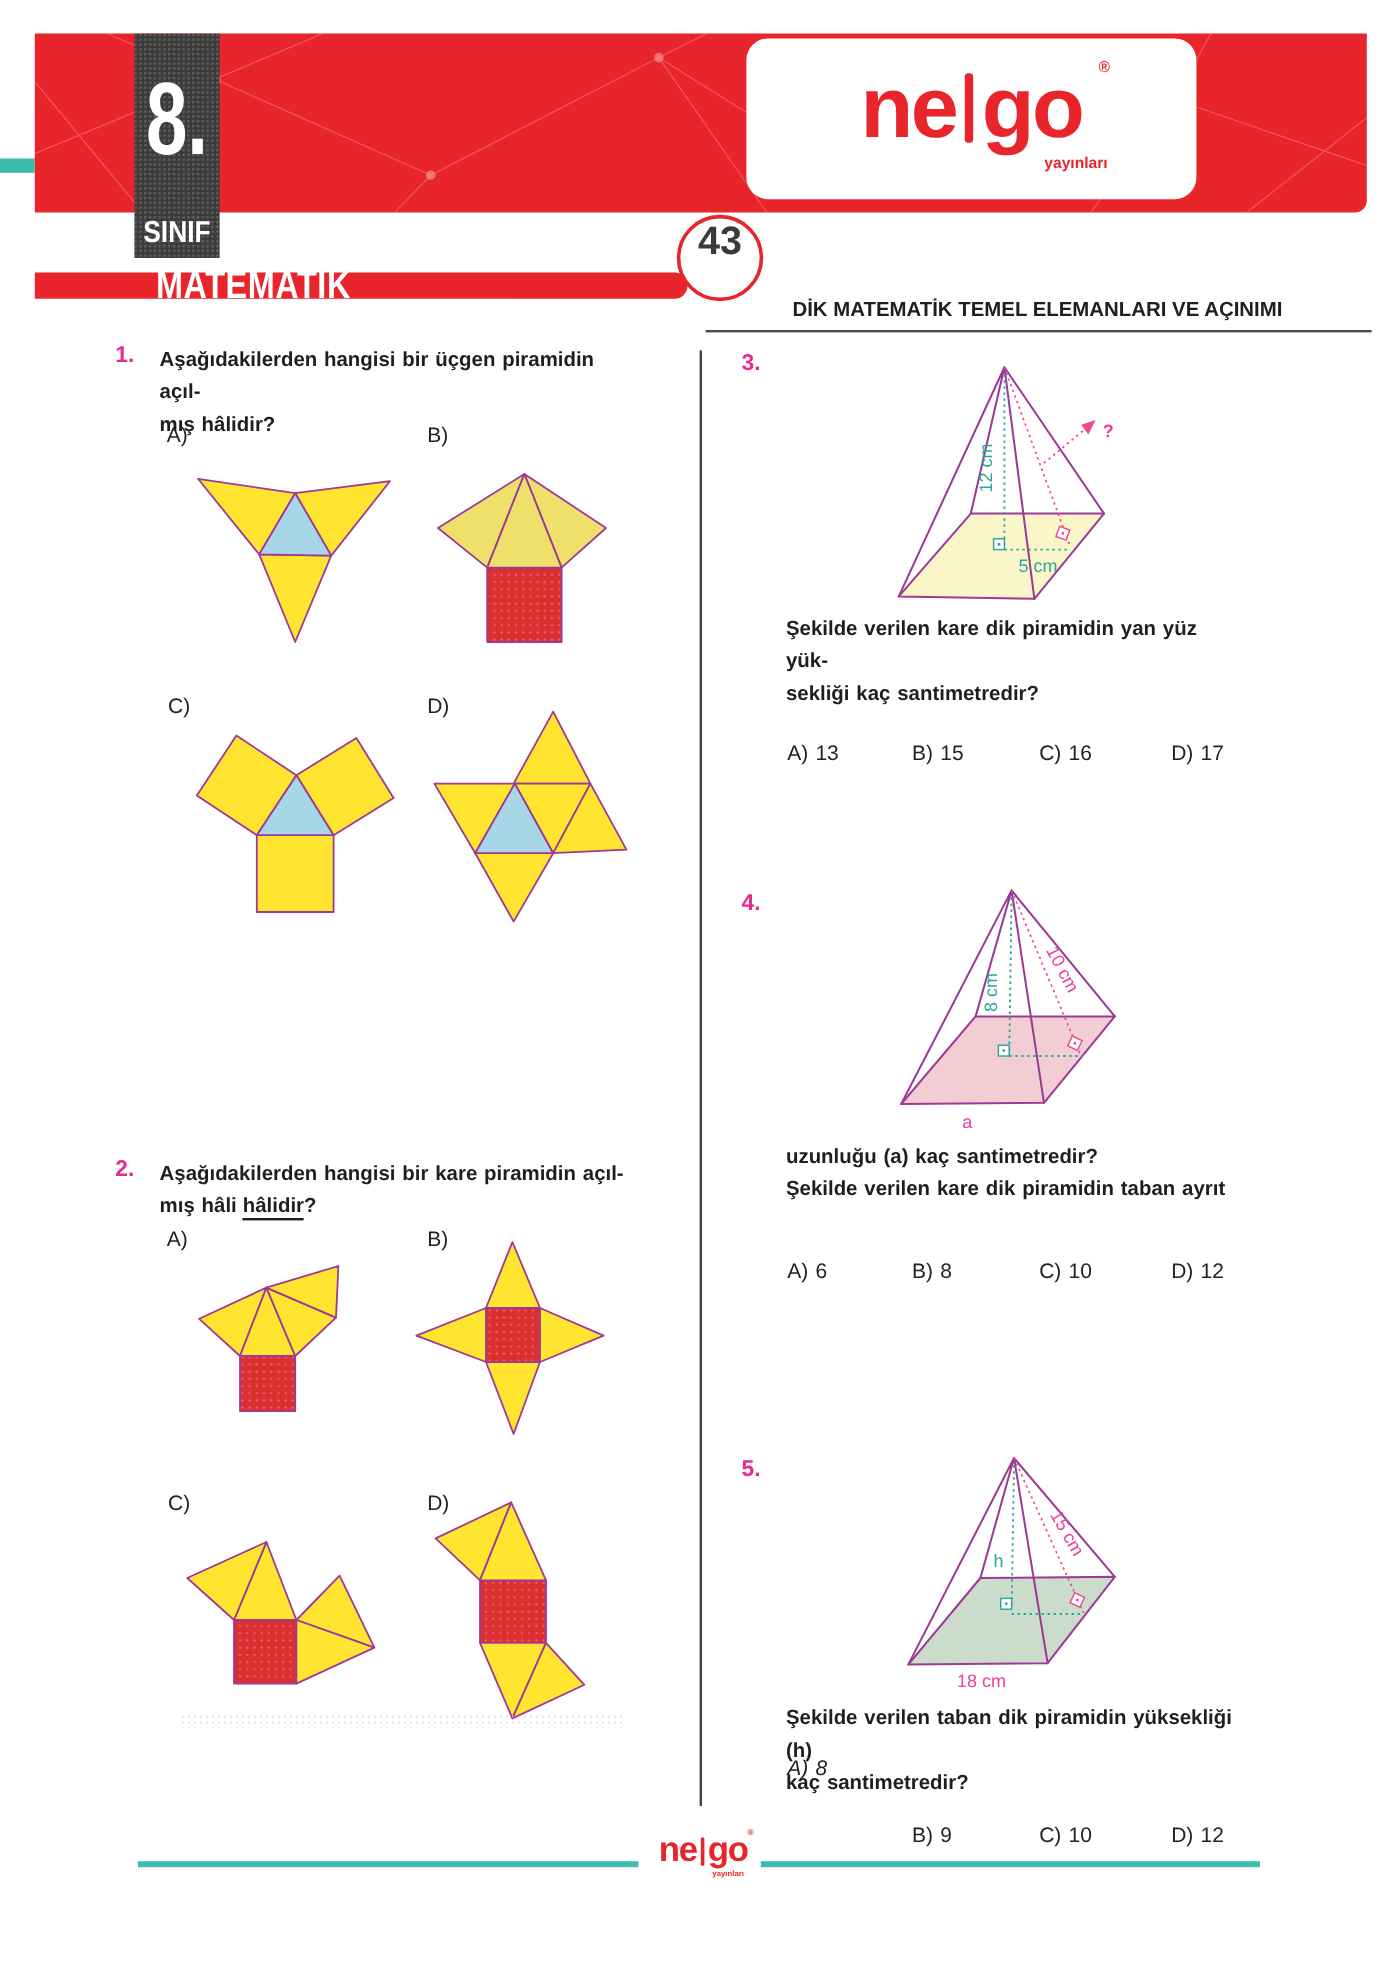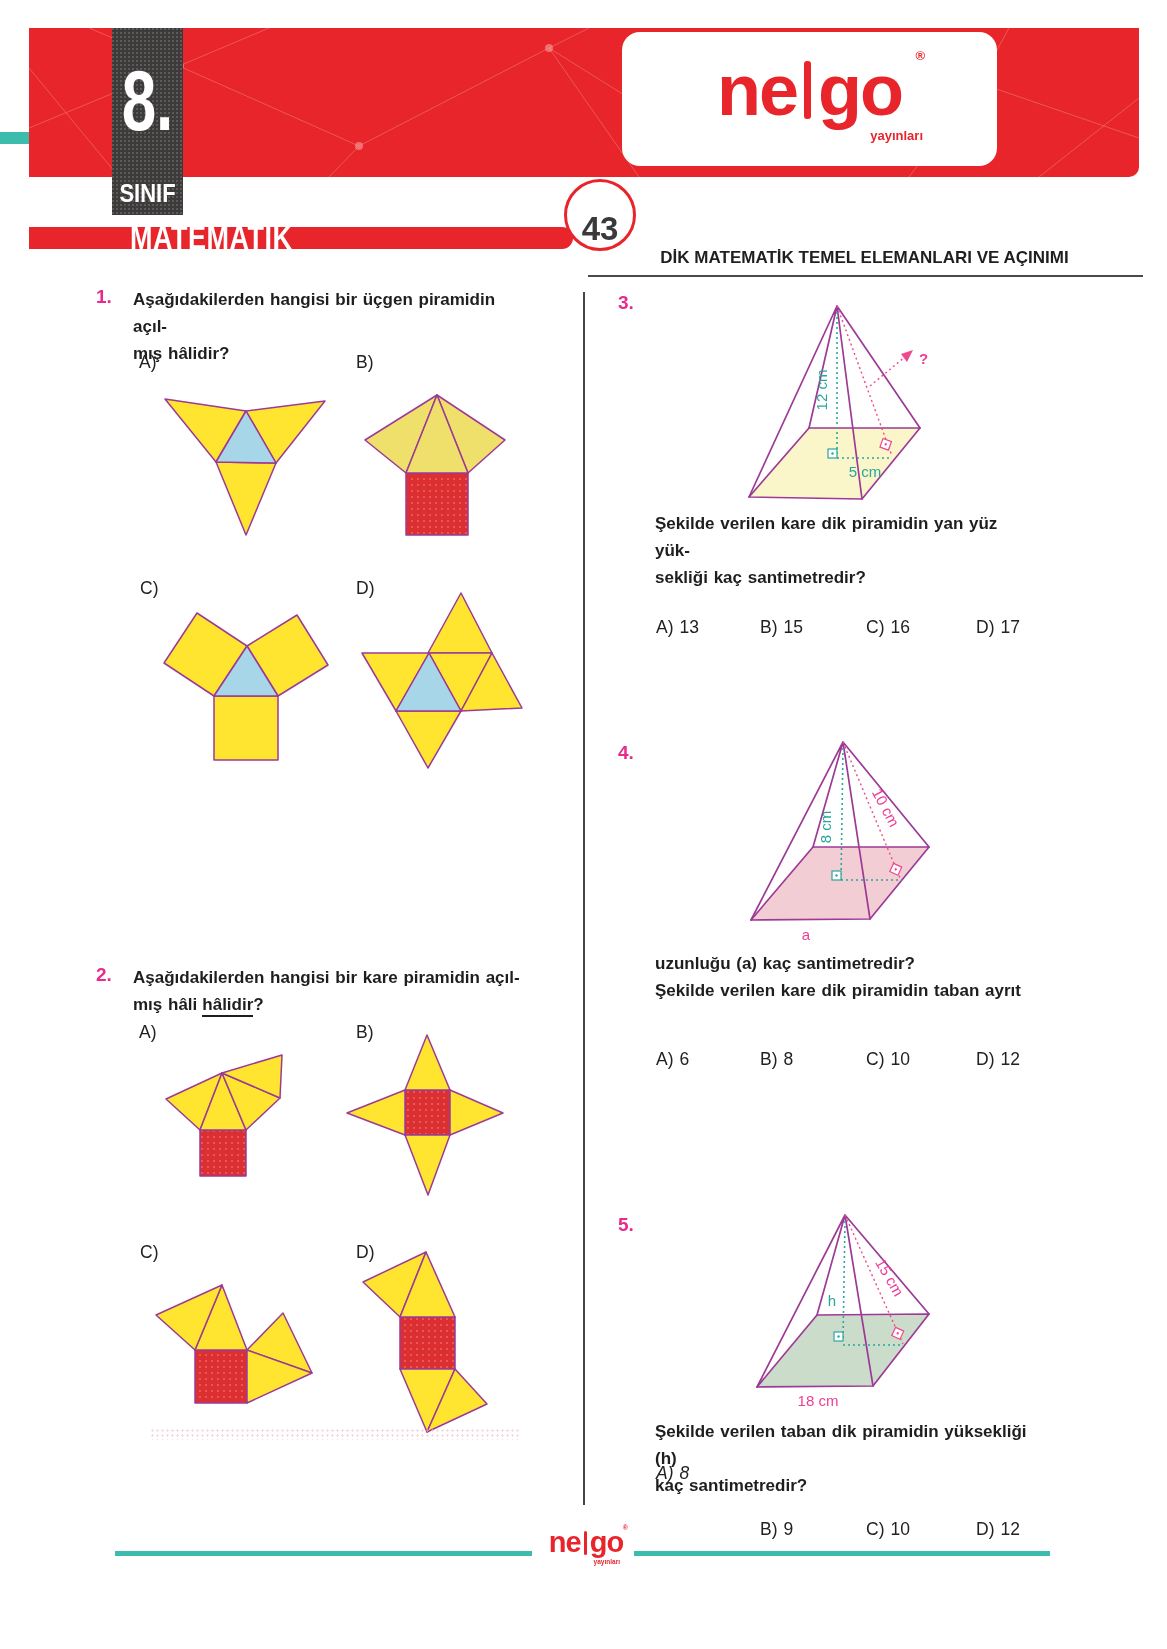--- a/index.html
+++ b/index.html
@@ -12,21 +12,21 @@
   .banner svg{position:absolute;left:0;top:0;}
   .logo-box{position:absolute;left:622px;top:32px;width:375px;height:134px;background:#fff;border-radius:18px;z-index:3;}
   .logo-row{position:absolute;left:0;top:22px;width:100%;display:flex;align-items:center;justify-content:center;}
   .lg-txt{font-weight:bold;font-size:72px;line-height:1;color:#E8252B;letter-spacing:-2px;}
   .lg-bar{width:7px;height:58px;background:#E8252B;border-radius:3px;margin:0 7px;}
   .lg-reg{position:absolute;right:72px;top:16px;font-size:13px;color:#E8252B;font-weight:bold;}
   .lg-sub{position:absolute;right:74px;top:96px;font-size:13px;color:#E8252B;font-weight:bold;}
   .teal-band{position:absolute;left:29px;top:178px;width:629px;height:45px;background:#3CBCAC;border-radius:0 23px 23px 0;z-index:1;}
   .band-label{position:absolute;left:315px;top:7px;font-size:29px;font-weight:bold;color:#fff;transform:scale(0.98,1.22);transform-origin:left center;white-space:nowrap;}
   .test-circle{position:absolute;left:564px;top:179px;width:66px;height:66px;background:#fff;border:3px solid #E8252B;border-radius:50%;z-index:4;
-               display:flex;align-items:flex-end;justify-content:center;font-size:33px;font-weight:bold;color:#3a3a3a;}
+               display:flex;align-items:flex-start;justify-content:center;font-size:33px;font-weight:bold;color:#3a3a3a;}
   .subject-band{position:absolute;left:29px;top:227px;width:544px;height:22px;background:#E8252B;border-radius:0 20px 20px 0;z-index:2;display:flex;align-items:center;}
   .subject-band span{margin-left:101px;font-size:27px;font-weight:bold;color:#fff;transform:scaleY(1.2);letter-spacing:0.5px;}
   .grade-badge{position:absolute;left:112px;top:28px;width:71px;height:187px;background:#3D3A3A;z-index:3;
                background-image:radial-gradient(circle at 1px 1px, rgba(255,255,255,0.16) 1px, transparent 1.4px);background-size:4px 4px;}
   .grade-num{position:absolute;top:30px;width:100%;text-align:center;font-size:62px;font-weight:bold;color:#fff;line-height:1;transform:scaleY(1.38);transform-origin:center top;}
   .grade-word{position:absolute;bottom:8px;width:100%;text-align:center;font-size:22px;font-weight:bold;color:#fff;transform:scaleY(1.15);}
   .topic{position:absolute;left:586px;top:248px;width:557px;text-align:center;font-size:17px;font-weight:bold;color:#1f1f1f;}
   .topic-rule{position:absolute;left:588px;top:275px;width:555px;height:2px;background:#4a4a4a;}
 
   .divider{position:absolute;left:583px;top:292px;width:2px;height:1213px;background:#454545;}

